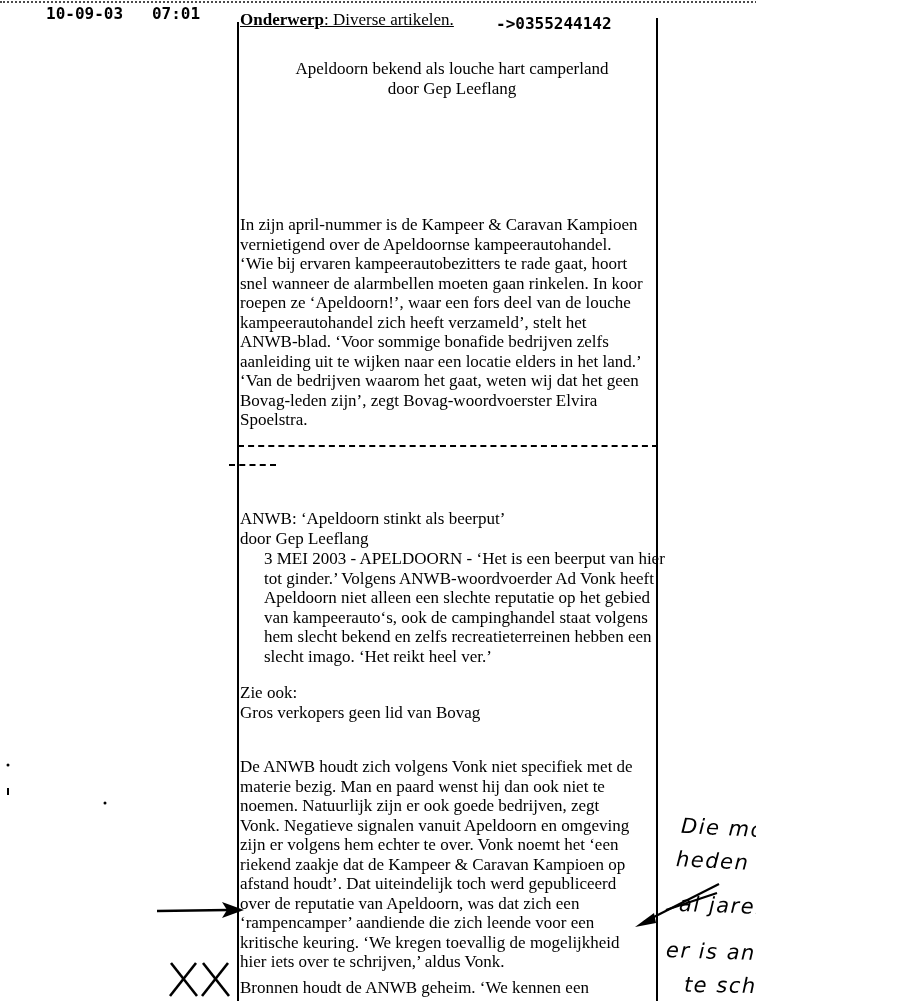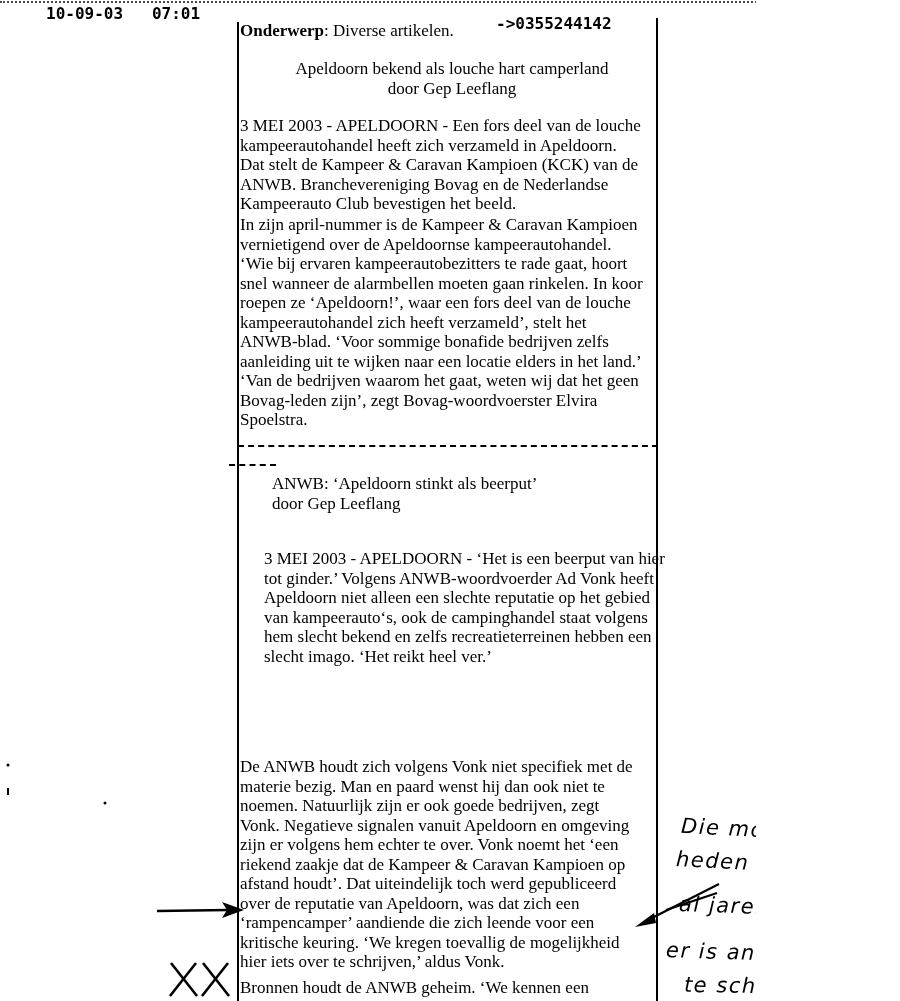--- a/index.html
+++ b/index.html
@@ -29,26 +29,26 @@
   
   .vline{position:absolute;width:2px;background:#000;}
   .vline-left{left:237px;top:22px;height:979px;}
   .vline-right{left:656px;top:18px;height:983px;}
   
   .tblock{
     position:absolute;left:240px;width:424px;
     font-size:17px;line-height:19.5px;
     white-space:pre;
   }
-  .subject{top:21px;}
+  .subject{top:10px;text-decoration:underline;}
   .subject b{font-weight:bold;}
   .title1{top:59px;text-align:center;}
   .para1{top:116px;}
   .para2{top:215px;}
-  .title2{top:474px;padding-left:32px;}
+  .title2{top:509px;}
   .para3{top:549px;margin-left:24px;}
   .zieook{top:683px;}
   .para4{top:757px;}
   .para5{top:978px;}
   
   .sep-long{
     position:absolute;left:238px;top:445px;width:420px;height:0;
     border-top:2px dashed #000;
   }
   .sep-short{
@@ -87,25 +87,20 @@
     <span class="hdr-page">Pag. 03</span>
   </div>
 
   <div class="vline vline-left"></div>
   <div class="vline vline-right"></div>
 
   <div class="tblock subject"><b>Onderwerp</b><span>: Diverse artikelen.</span></div>
 
   <div class="tblock title1">Apeldoorn bekend als louche hart camperland
 door Gep Leeflang</div>
-  <div class="tblock para1">3 MEI 2003 - APELDOORN - Een fors deel van de louche
-kampeerautohandel heeft zich verzameld in Apeldoorn.
-Dat stelt de Kampeer &amp; Caravan Kampioen (KCK) van de
-ANWB. Branchevereniging Bovag en de Nederlandse
-Kampeerauto Club bevestigen het beeld.</div>
   <div class="tblock para2">In zijn april-nummer is de Kampeer &amp; Caravan Kampioen
 vernietigend over de Apeldoornse kampeerautohandel.
 ‘Wie bij ervaren kampeerautobezitters te rade gaat, hoort
 snel wanneer de alarmbellen moeten gaan rinkelen. In koor
 roepen ze ‘Apeldoorn!’, waar een fors deel van de louche
 kampeerautohandel zich heeft verzameld’, stelt het
 ANWB-blad. ‘Voor sommige bonafide bedrijven zelfs
 aanleiding uit te wijken naar een locatie elders in het land.’
 ‘Van de bedrijven waarom het gaat, weten wij dat het geen
 Bovag-leden zijn’, zegt Bovag-woordvoerster Elvira
@@ -115,20 +110,22 @@
   <div class="sep-short"></div>
 
   <div class="tblock title2">ANWB: ‘Apeldoorn stinkt als beerput’
 door Gep Leeflang</div>
   <div class="tblock para3">3 MEI 2003 - APELDOORN - ‘Het is een beerput van hier
 tot ginder.’ Volgens ANWB-woordvoerder Ad Vonk heeft
 Apeldoorn niet alleen een slechte reputatie op het gebied
 van kampeerauto‘s, ook de campinghandel staat volgens
 hem slecht bekend en zelfs recreatieterreinen hebben een
 slecht imago. ‘Het reikt heel ver.’</div>
+  <div class="tblock zieook">Zie ook:
+Gros verkopers geen lid van Bovag</div>
   <div class="tblock para5">Bronnen houdt de ANWB geheim. ‘We kennen een</div>
   <div class="tblock para4">De ANWB houdt zich volgens Vonk niet specifiek met de
 materie bezig. Man en paard wenst hij dan ook niet te
 noemen. Natuurlijk zijn er ook goede bedrijven, zegt
 Vonk. Negatieve signalen vanuit Apeldoorn en omgeving
 zijn er volgens hem echter te over. Vonk noemt het ‘een
 riekend zaakje dat de Kampeer &amp; Caravan Kampioen op
 afstand houdt’. Dat uiteindelijk toch werd gepubliceerd
 over de reputatie van Apeldoorn, was dat zich een
 ‘rampencamper’ aandiende die zich leende voor een

